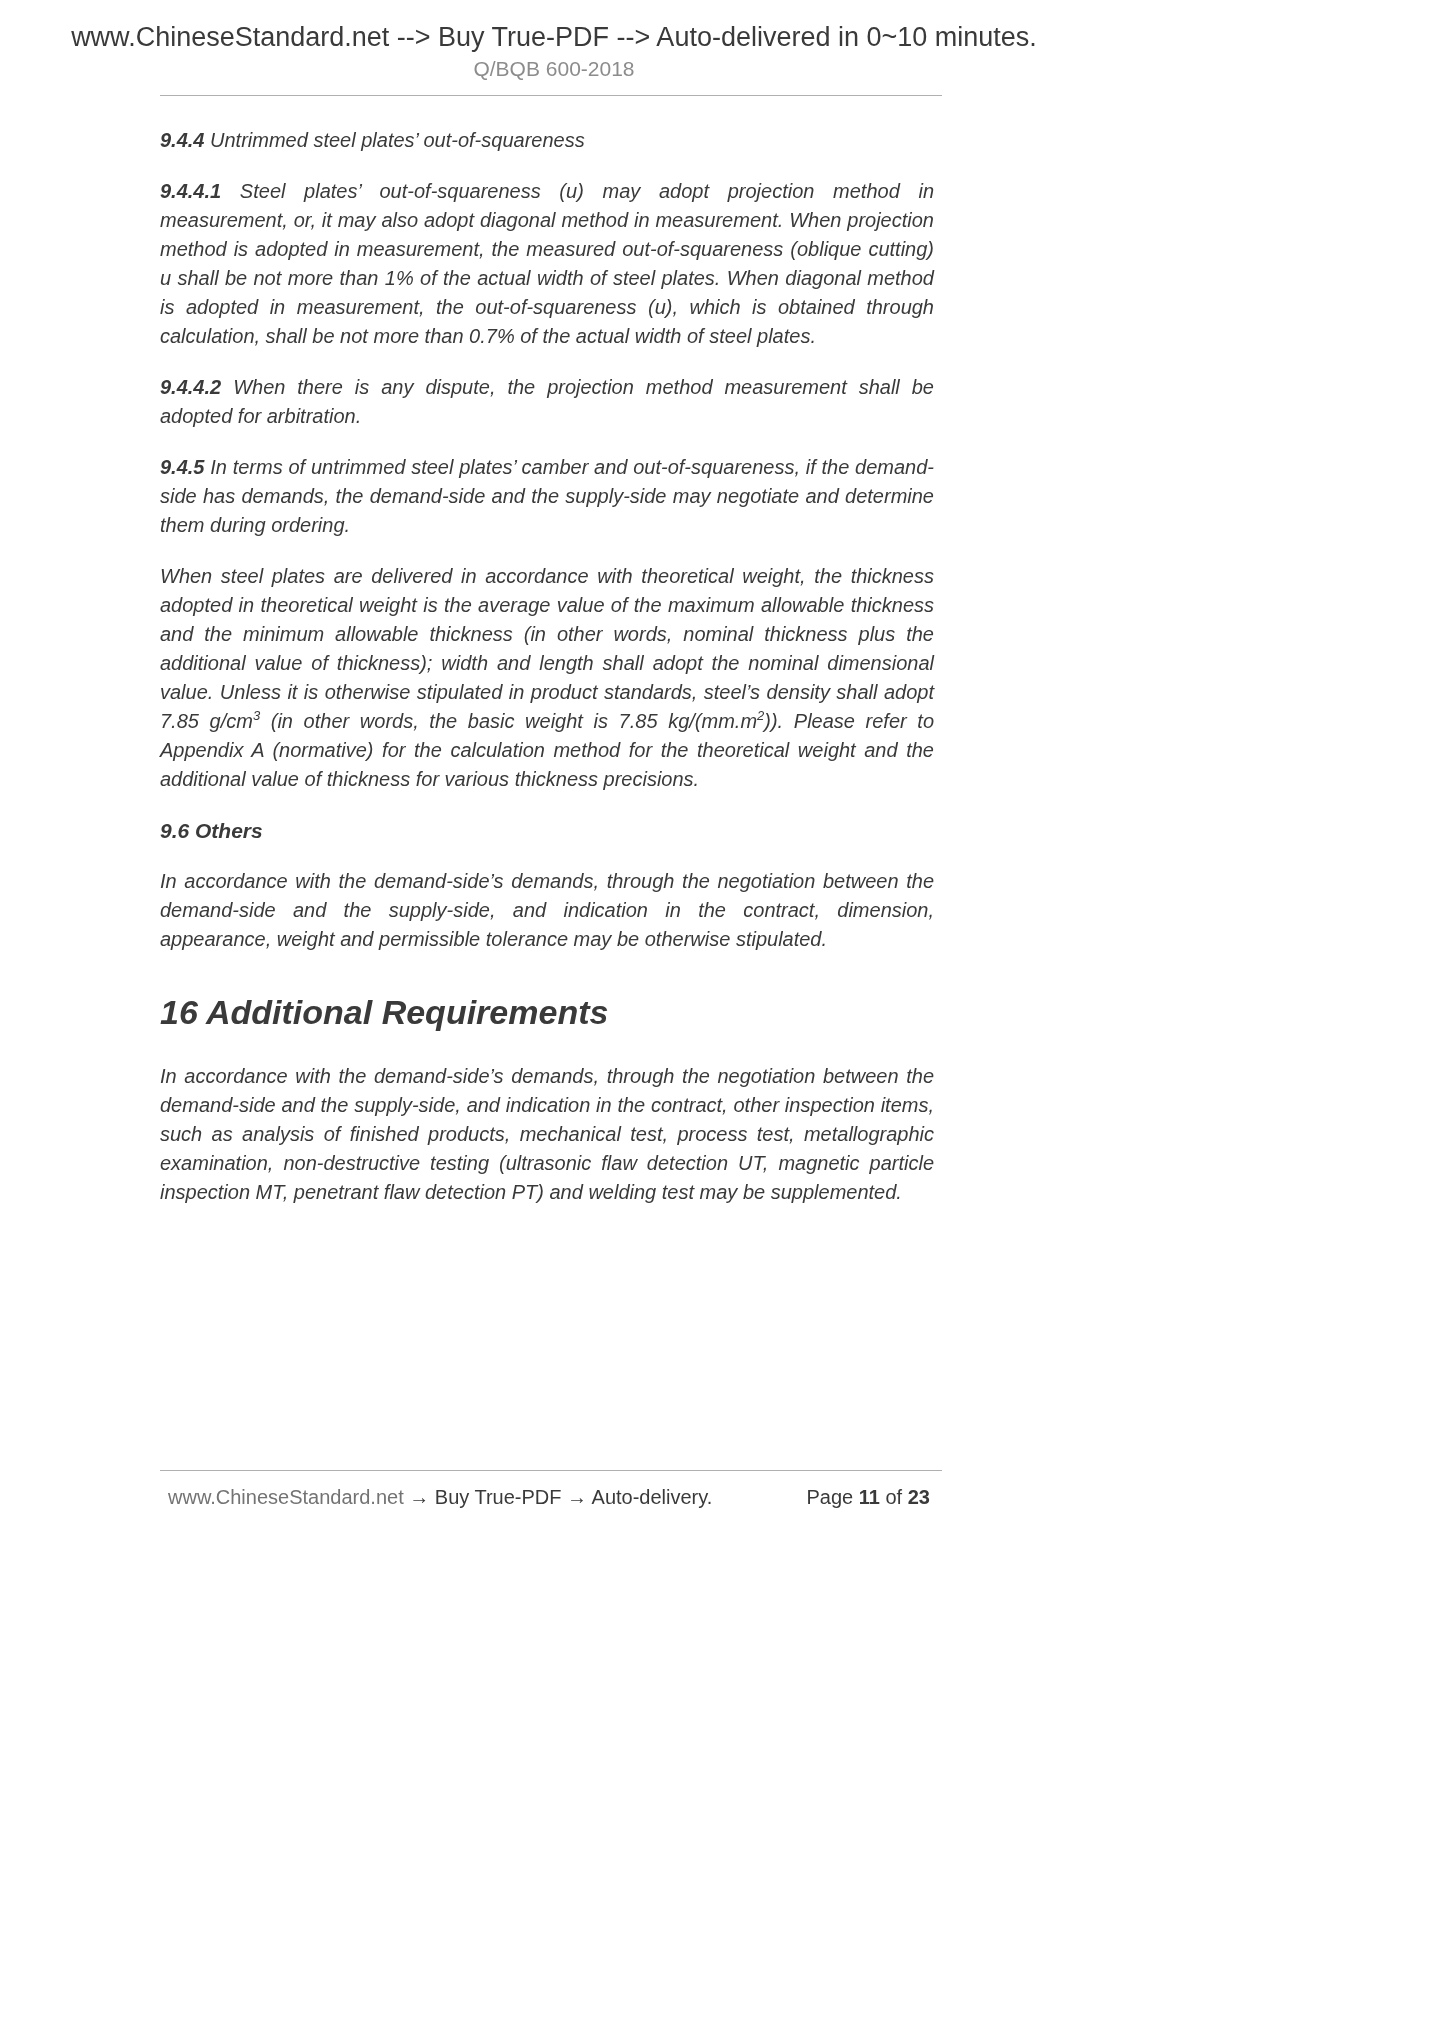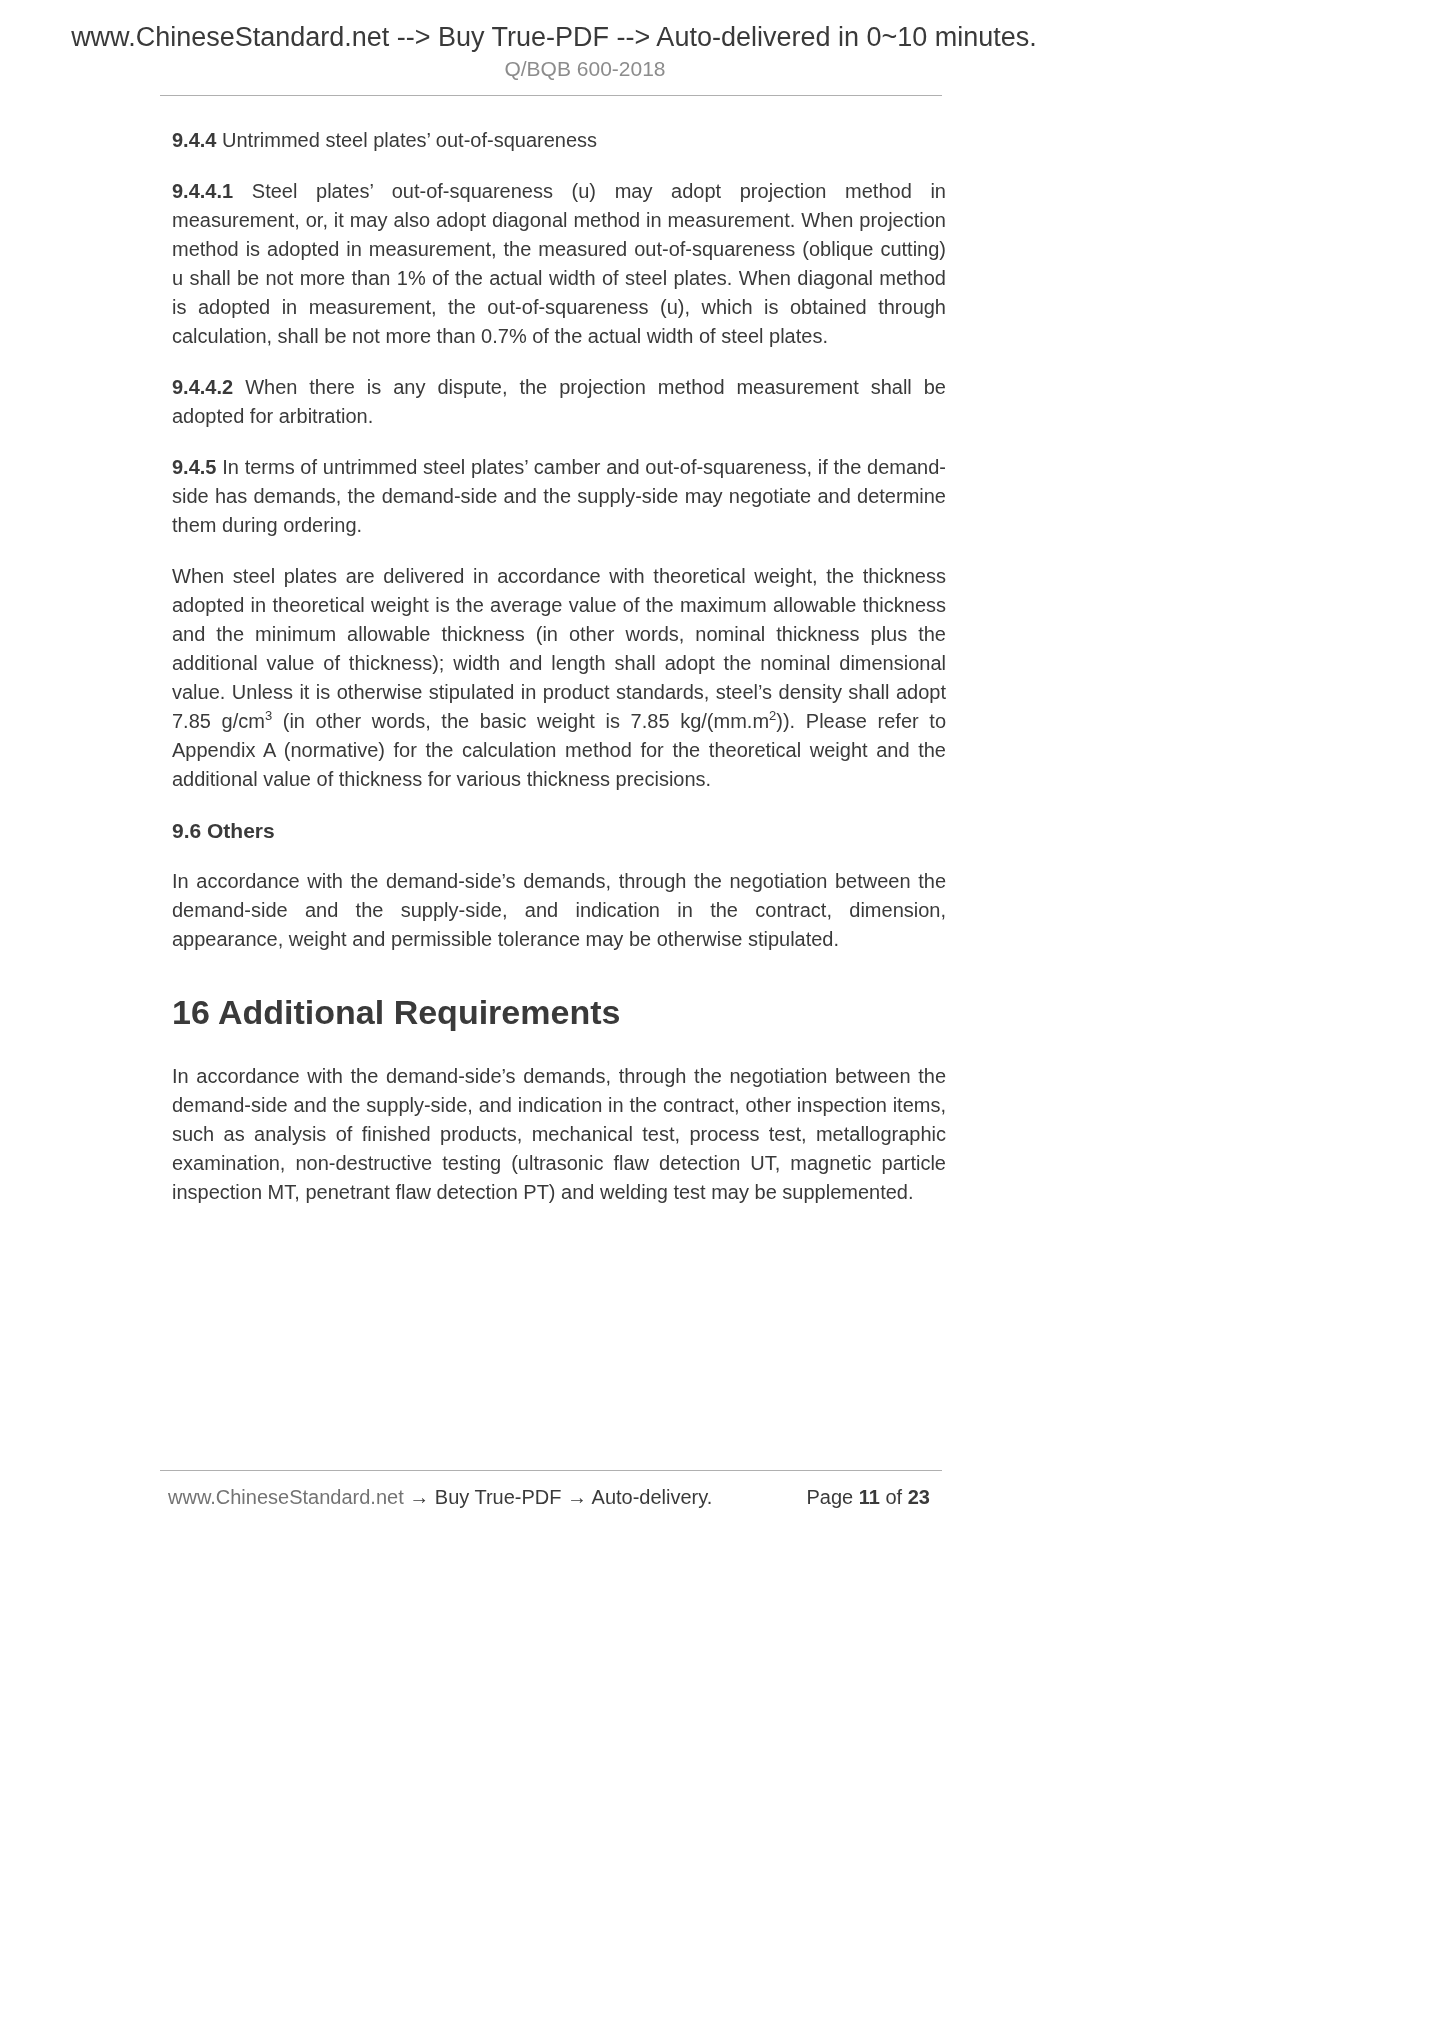--- a/index.html
+++ b/index.html
@@ -21,39 +21,39 @@
     color: #3a3a3a;
     white-space: nowrap;
   }
   .doc-code {
     position: absolute;
     top: 57px; left: 0;
     width: 1108px;
     text-align: center;
     font-size: 21px;
     color: #8c8c8c;
-    padding-left: 31px;
   }
   .rule {
     position: absolute;
     left: 160px;
     width: 782px;
     height: 1px;
     background: #b0b0b0;
   }
   .rule-top { top: 95px; }
   .rule-bottom { top: 1470px; }
   .body-col {
     position: absolute;
     top: 126px;
-    left: 172px;
+    left: 160px;
     width: 774px;
     font-size: 20px;
     line-height: 29px;
     color: #3a3a3a;
+    font-style: italic;
   }
   .body-col p {
     margin: 22px 0 0 0;
     text-align: justify;
   }
   .body-col p.first { margin-top: 0; }
   .lead-num { font-weight: bold; }
   h3.sub-heading {
     font-size: 21px;
     line-height: 29px;

